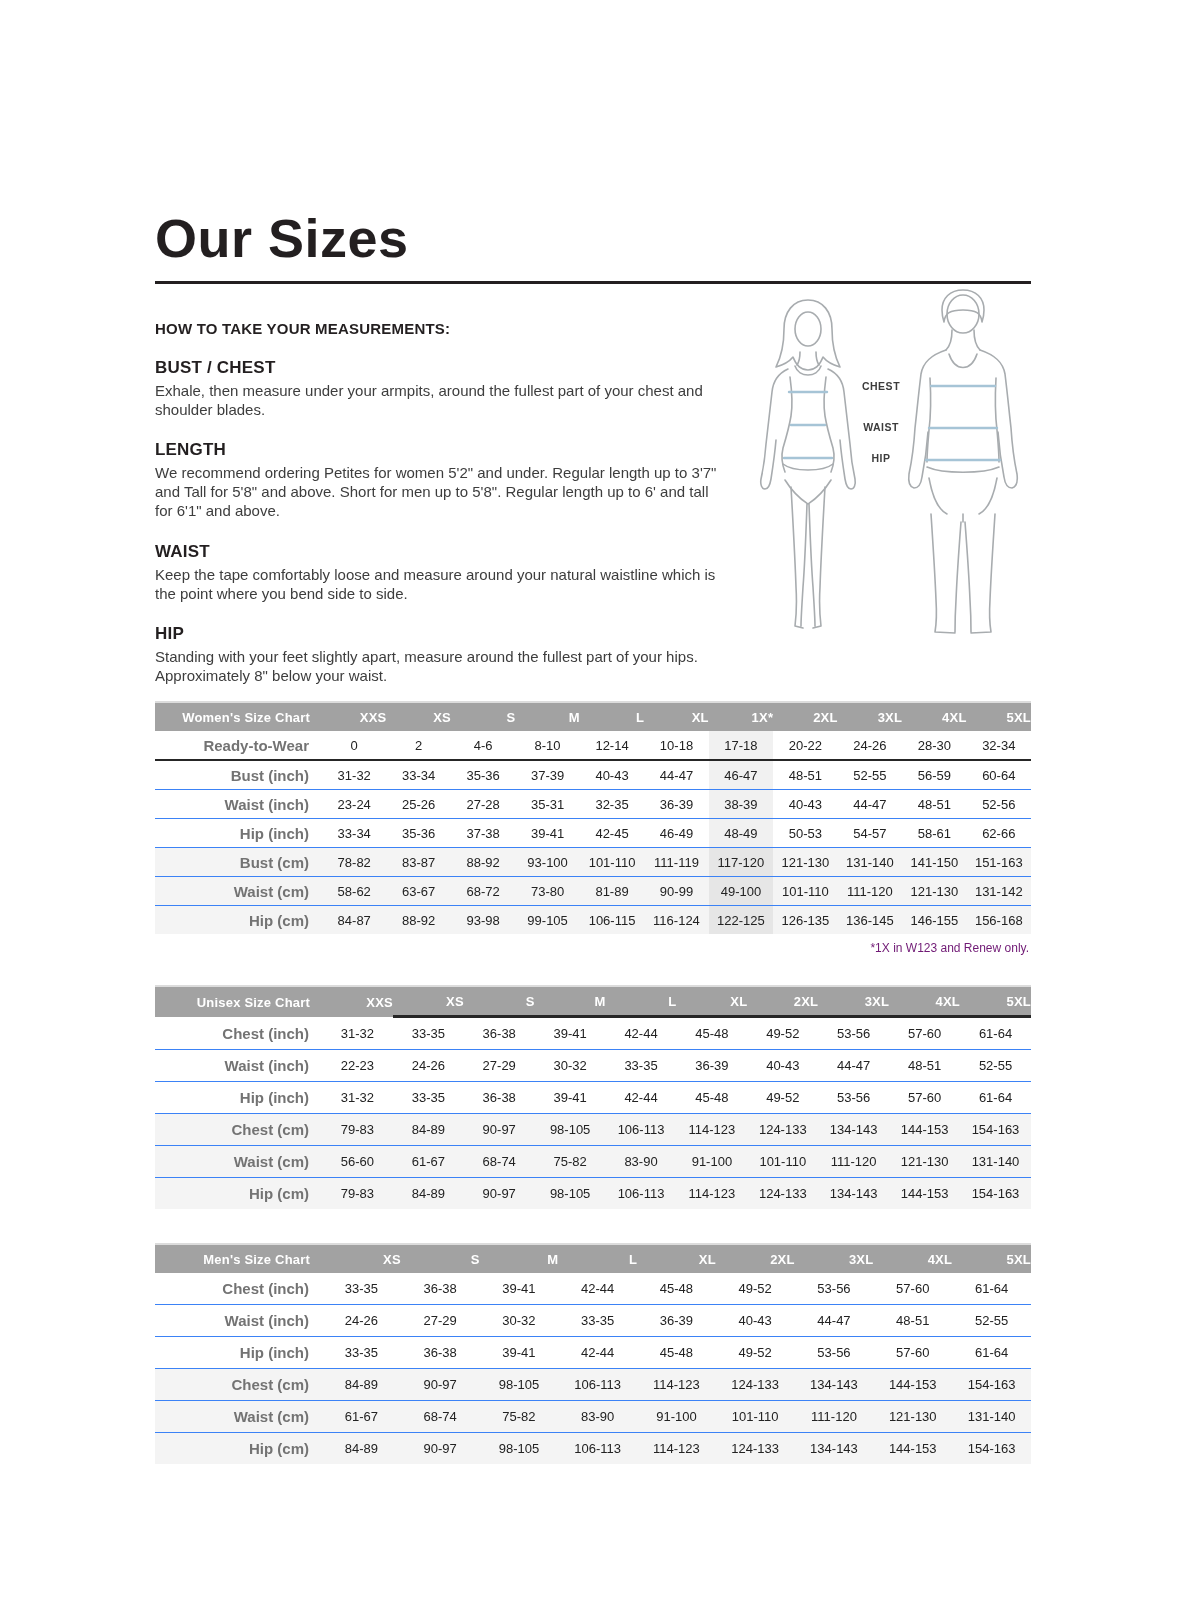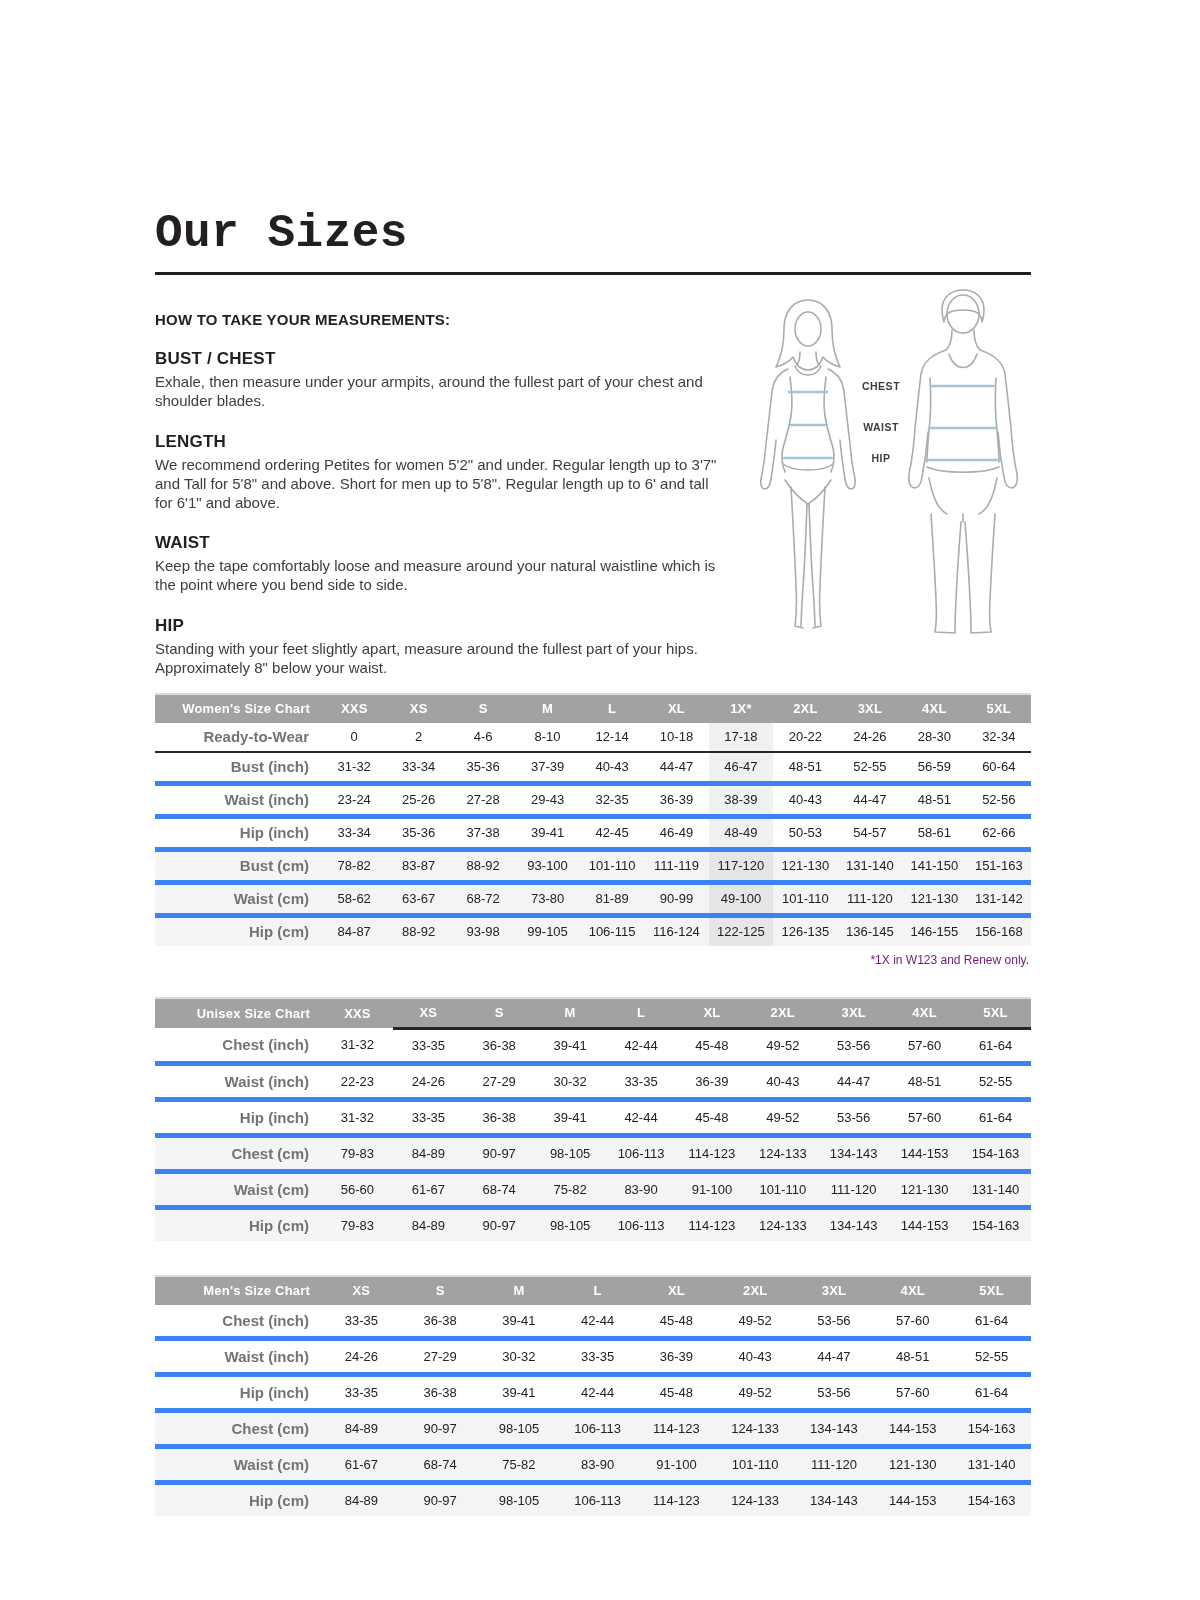--- a/index.html
+++ b/index.html
@@ -2,37 +2,37 @@
 <html><head>
 <meta charset="utf-8">
 <style>
   html,body{margin:0;padding:0;}
   body{
     width:1200px;height:1600px;position:relative;background:#ffffff;
     font-family:"Liberation Sans",sans-serif;color:#231f20;
     -webkit-font-smoothing:antialiased;
   }
   .page{position:absolute;left:155px;top:210px;width:876px;}
-  .title{font-size:46px;font-weight:800;letter-spacing:.5px;margin:0;line-height:1.05;color:#231f20;font-family:Liberation Mono, monospace;}
+  .title{font-size:54px;font-weight:800;letter-spacing:.5px;margin:0;line-height:1.05;color:#231f20;}
   .title-rule{border:0;border-top:3px solid #231f20;margin:14px 0 0 0;}
   .how-heading{margin-top:36px;font-size:15px;font-weight:700;letter-spacing:.2px;}
   .text-col{width:575px;}
   .section{margin-top:21px;}
   .section h3{font-size:17px;font-weight:700;margin:0 0 3px 0;letter-spacing:.2px;}
   .section p{font-size:15px;margin:0;color:#3d3d3d;line-height:1.28;}
   .figures{position:absolute;left:578px;top:72px;width:300px;height:354px;}
   .figures svg{display:block;}
 
   .tables{margin-top:16px;}
   table{width:876px;border-collapse:collapse;table-layout:fixed;border-top:2px solid #dcdcdc;}
   table + .footnote{display:block;text-align:right;font-size:12px;color:#701a75;margin:7px 2px 24px 0;}
-  thead th{background:#a2a2a2;color:#ffffff;font-size:13px;font-weight:700;height:28px;padding:0;text-align:center;letter-spacing:.2px;}
+  thead th{background:#a2a2a2;color:#ffffff;font-size:13px;font-weight:700;height:28px;padding:0;text-align:right;letter-spacing:.2px;}
   thead th.name-col{text-align:right;padding-right:12px;font-size:13px;width:155px;}
   thead th.hu{border-bottom:3px solid #262626;}
-  tbody tr{border-bottom:5px solid #3b82f6;}
+  tbody tr{border-bottom:1px solid #3b82f6;}
   tbody tr:last-child{border-bottom:none;}
   tbody tr.thick{border-bottom:2px solid #262626;}
   tbody tr.shaded{background:#f4f4f4;}
   tbody td{height:28px;text-align:center;font-size:13px;color:#222;padding:0;}
   tbody td.row-label{text-align:right;padding-right:13px;font-size:15px;font-weight:700;color:#737373;width:155px;}
   tbody td.hl{background:rgba(0,0,0,0.055);}
   .t-unisex{margin-top:30px;}
   .t-unisex tbody td,.t-mens tbody td{height:31px;}
   .t-mens{margin-top:34px;}
 </style>
@@ -155,21 +155,21 @@
             <td>48-51</td>
             <td>52-55</td>
             <td>56-59</td>
             <td>60-64</td>
           </tr>
           <tr>
             <td class="row-label">Waist (inch)</td>
             <td>23-24</td>
             <td>25-26</td>
             <td>27-28</td>
-            <td>29-43</td>
+            <td>35-31</td>
             <td>32-35</td>
             <td>36-39</td>
             <td class="hl">38-39</td>
             <td>40-43</td>
             <td>44-47</td>
             <td>48-51</td>
             <td>52-56</td>
           </tr>
           <tr>
             <td class="row-label">Hip (inch)</td>

